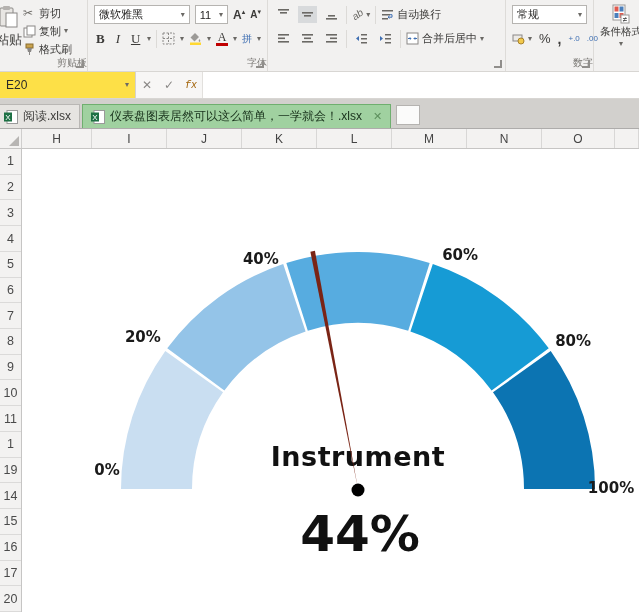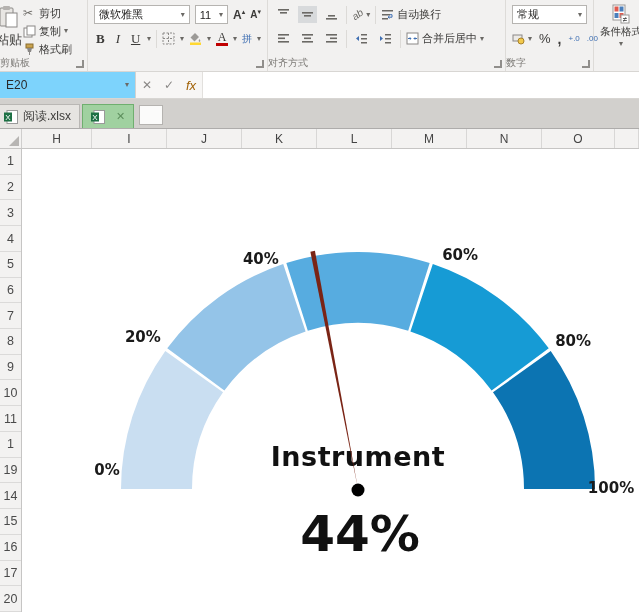--- a/index.html
+++ b/index.html
@@ -4,21 +4,21 @@
 <style>
   html,body{margin:0;padding:0;background:#fff;}
   *{box-sizing:border-box;}
   #page{position:relative;width:639px;height:613px;overflow:hidden;
         font-family:"Liberation Sans","DejaVu Sans",sans-serif;color:#333;font-size:11px;
         background:#fff;}
   
   #ribbon{position:relative;height:72px;background:#f2f1f0;border-bottom:1px solid #d8d6d3;
           display:flex;align-items:stretch;overflow:hidden;}
   .rgroup{position:relative;padding:3px 6px 15px 6px;border-right:1px solid #dddbd8;flex:none;}
-  .glabel{position:absolute;bottom:1px;left:0;right:0;text-align:left;font-size:10px;color:#7b7975;}
+  .glabel{position:absolute;bottom:1px;left:0;right:0;text-align:right;font-size:10px;color:#7b7975;}
   .launcher{position:absolute;right:3px;bottom:3px;width:8px;height:8px;
             border-right:2px solid #908e8b;border-bottom:2px solid #908e8b;}
   .r1,.r2{display:flex;align-items:center;gap:5px;}
   .r1{height:23px;}
   .r2{height:25px;}
   .dd{font-size:8px;color:#6b6965;line-height:1;}
   .vsep{width:1px;height:18px;background:#dcdad7;}
   .small-btn{display:flex;align-items:center;gap:3px;height:16px;color:#3b3a38;cursor:default;white-space:nowrap;}
   .combo{display:flex;align-items:center;justify-content:space-between;background:#fff;
          border:1px solid #b6b4b1;height:19px;padding:0 4px;font-size:11px;color:#252423;}
@@ -39,24 +39,24 @@
   
   #grp-number{width:88px;}
   
   #grp-styles{border-right:none;flex:1;}
   .big-btn{display:flex;flex-direction:column;align-items:center;gap:1px;padding-top:1px;font-size:10.5px;color:#3b3a38;white-space:nowrap;}
   .afont{font-size:12px;font-weight:bold;color:#3b3a38;line-height:1;}
   .afont .tri{font-size:7px;vertical-align:super;}
   .mini{font-size:8px;color:#3b3a38;white-space:nowrap;line-height:1;}
   
   #fbar{height:27px;background:#f7f6f5;border-bottom:1px solid #d8d6d3;display:flex;align-items:stretch;}
-  #namebox{width:136px;background:#7dd3fc;border-right:1px solid #d4d2cf;display:flex;align-items:center;
+  #namebox{width:136px;background:#fde047;border-right:1px solid #d4d2cf;display:flex;align-items:center;
            justify-content:space-between;padding:0 6px;font-size:12px;color:#2b2a29;}
   .fbtn{width:22px;display:flex;align-items:center;justify-content:center;color:#8a8886;font-size:12px;}
-  .fx{font-family:Liberation Sans, sans-serif;font-style:italic;color:#a16207;font-size:13px;}
+  .fx{font-family:Liberation Mono, monospace;font-style:italic;color:#a16207;font-size:10px;}
   #finput{flex:1;background:#fff;border-left:1px solid #e2e0dd;}
   
   #dtabbar{height:30px;background:#d2d0cd;border-bottom:1px solid #aeacab;display:flex;align-items:flex-end;
            padding:3px 0 0 0;overflow:hidden;}
   .dtab{display:flex;align-items:center;gap:5px;height:24px;margin:0 1px;padding:0 8px;
         background:#e6e4e1;border:1px solid #b9b7b4;border-bottom:none;font-size:12px;color:#3b3a38;white-space:nowrap;}
   .dtab.active{background:#a0d1a0;border-color:#6faf6f;color:#17301a;}
   .dtab .close{color:#5c8f5c;font-size:11px;margin-left:6px;}
   .newtab{width:24px;height:20px;background:#fbfbfa;border:1px solid #b5b3b0;margin-left:4px;align-self:center;}
   .xlicon{width:14px;height:14px;flex:none;}
@@ -151,20 +151,21 @@
         </svg>
         <span class="dd">▾</span>
         <span style="display:inline-flex;flex-direction:column;align-items:center;line-height:1">
           <span style="font-family:'Liberation Serif',serif;font-size:12px;color:#3b3a38">A</span>
           <span style="width:12px;height:3px;background:#c00000"></span>
         </span>
         <span class="dd">▾</span>
         <span style="font-size:10px;color:#3f6fb2">拼</span>
         <span class="dd">▾</span>
       </div>
+      <div class="glabel">字体</div>
       <span class="launcher"></span>
     </div>
 
     <div class="rgroup" id="grp-align">
       <div class="r1">
         <span class="toggle">
           <svg class="icon12" viewBox="0 0 13 13">
             <rect x="1" y="1" width="11" height="1.6" fill="#6b6965"></rect>
               <rect x="3" y="4" width="7" height="1.6" fill="#6b6965"></rect>
           </svg>
@@ -239,21 +240,20 @@
         <span class="vsep"></span>
         <span class="small-btn">
           <svg class="icon12" viewBox="0 0 13 13">
             <rect x="1" y="1" width="11" height="11" fill="#fff" stroke="#8a8886"></rect>
             <path d="M2 6.5 h3 m-1.2 -1.2 L5 6.5 L3.8 7.7 M11 6.5 h-3 m1.2 -1.2 L8 6.5 L9.2 7.7" stroke="#3f6fb2" fill="none"></path>
           </svg>
           <span>合并后居中</span>
           <span class="dd">▾</span>
         </span>
       </div>
-      <div class="glabel">对齐方式</div>
       <span class="launcher"></span>
     </div>
 
     <div class="rgroup" id="grp-number">
       <div class="r1">
         <div class="combo" style="width:76px">
           <span>常规</span>
           <span class="dd">▾</span>
         </div>
       </div>
@@ -310,20 +310,21 @@
           <text x="4" y="9.8" fill="#fff" font-size="8" text-anchor="middle">X</text>
         </svg>
         <span>阅读.xlsx</span>
       </div>
       <div class="dtab active">
         <svg viewBox="0 0 14 14" class="xlicon">
           <rect x="3" y="0.5" width="10.5" height="13" fill="#fff" stroke="#9a9a9a"></rect>
           <rect x="0" y="2.5" width="8" height="9" fill="#1d7044"></rect>
           <text x="4" y="9.8" fill="#fff" font-size="8" text-anchor="middle">X</text>
         </svg>
+        <span>仪表盘图表居然可以这么简单，一学就会！.xlsx</span>
         <span class="close">✕</span>
       </div>
       <div class="newtab"></div>
     </div>
 
   <div id="colheads">
     <div id="corner">
         <span class="tri"></span>
       </div>
   <div class="colh" style="width: 70px;">H</div>

